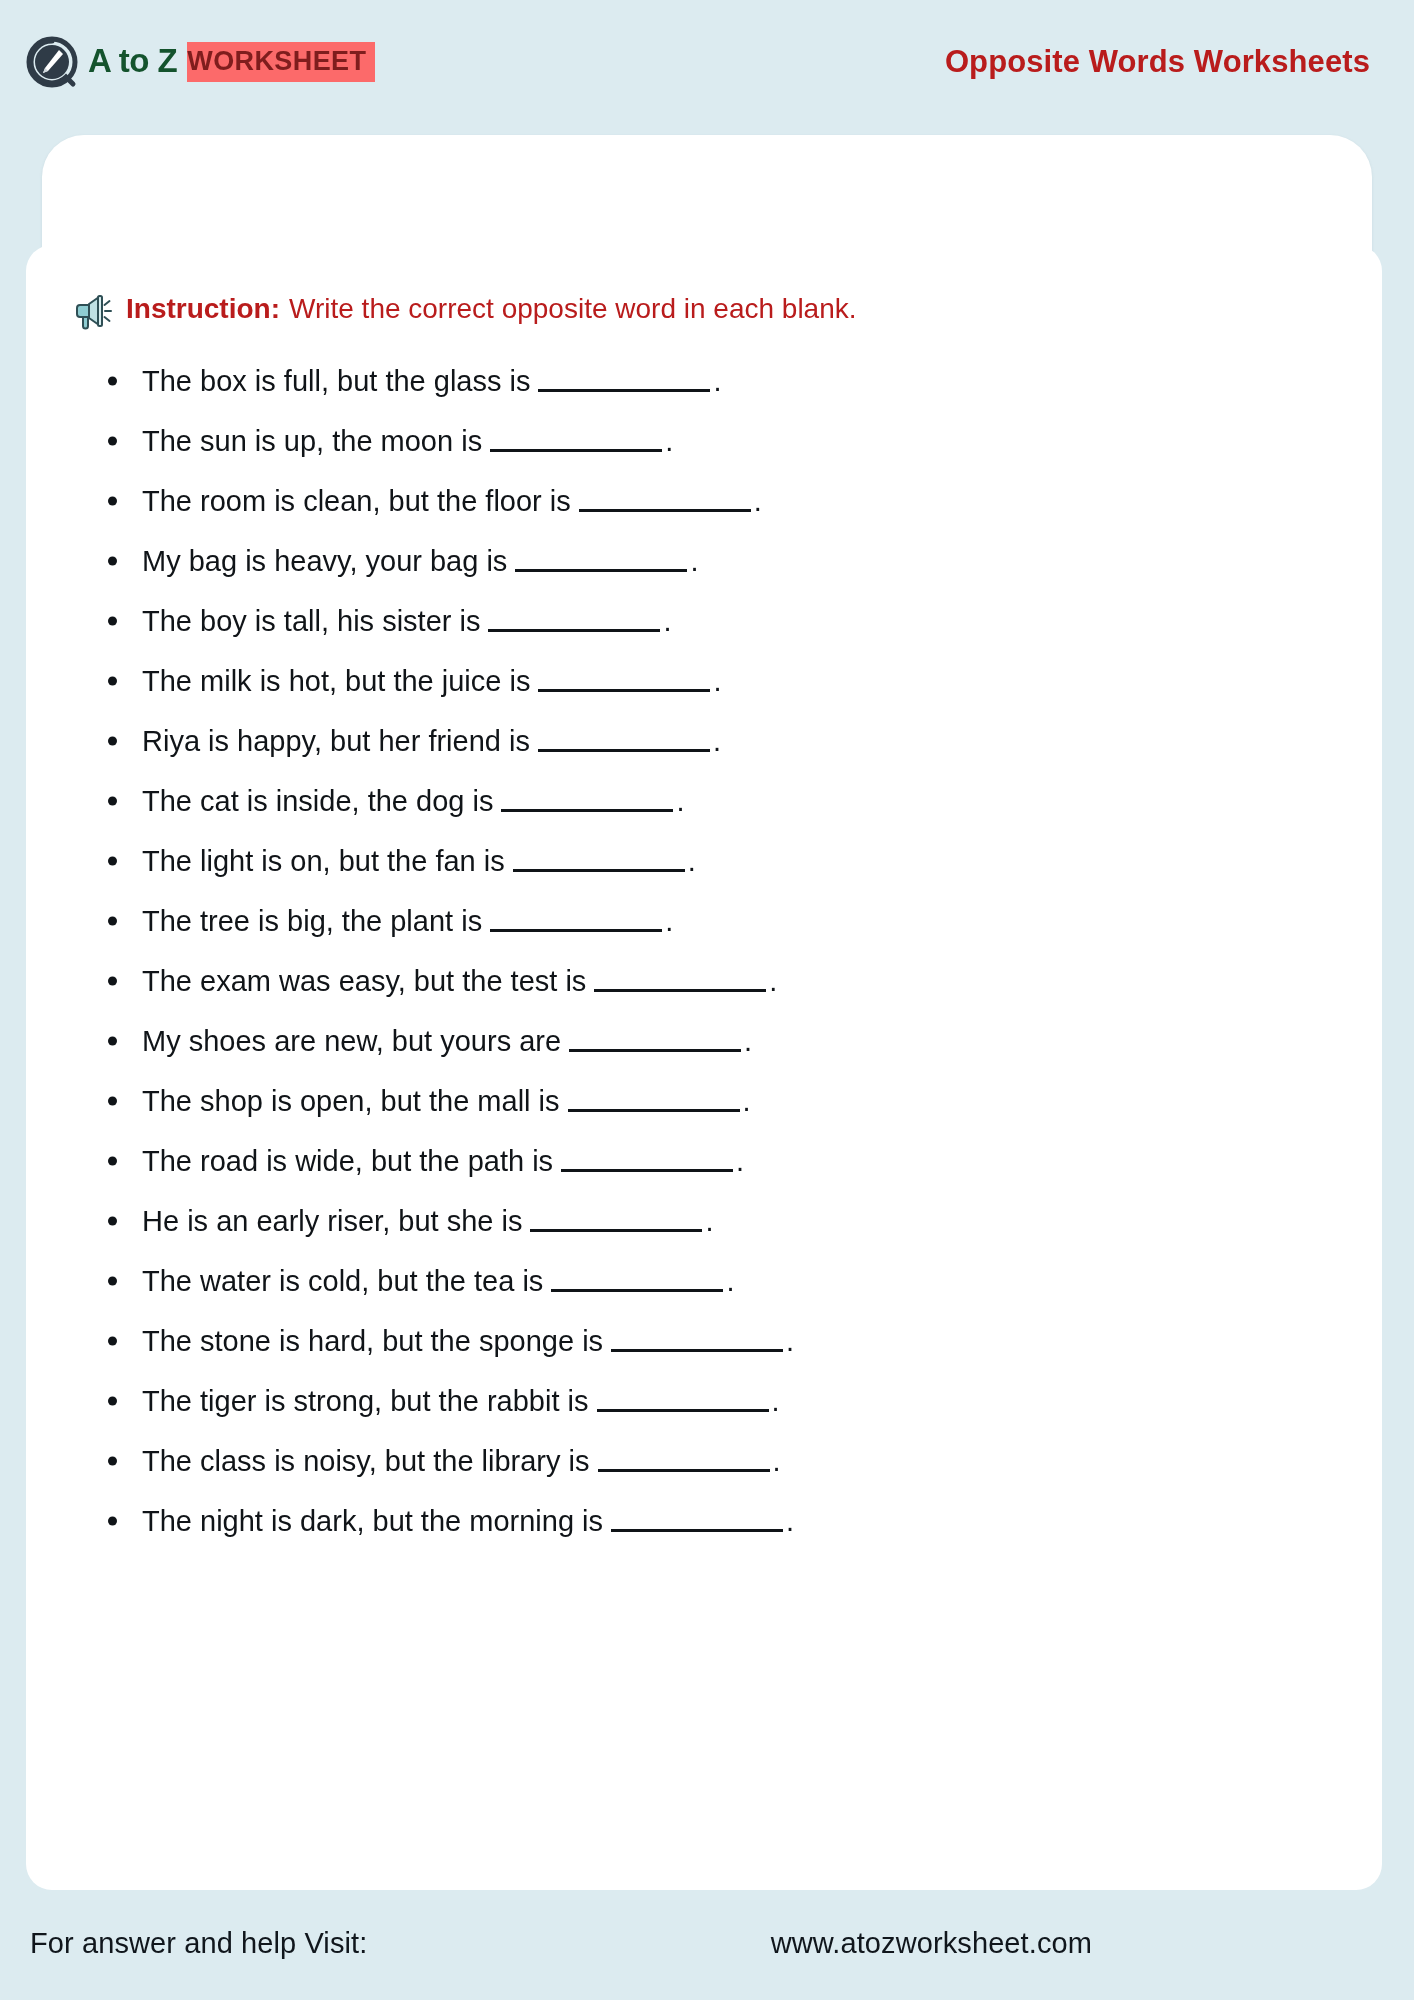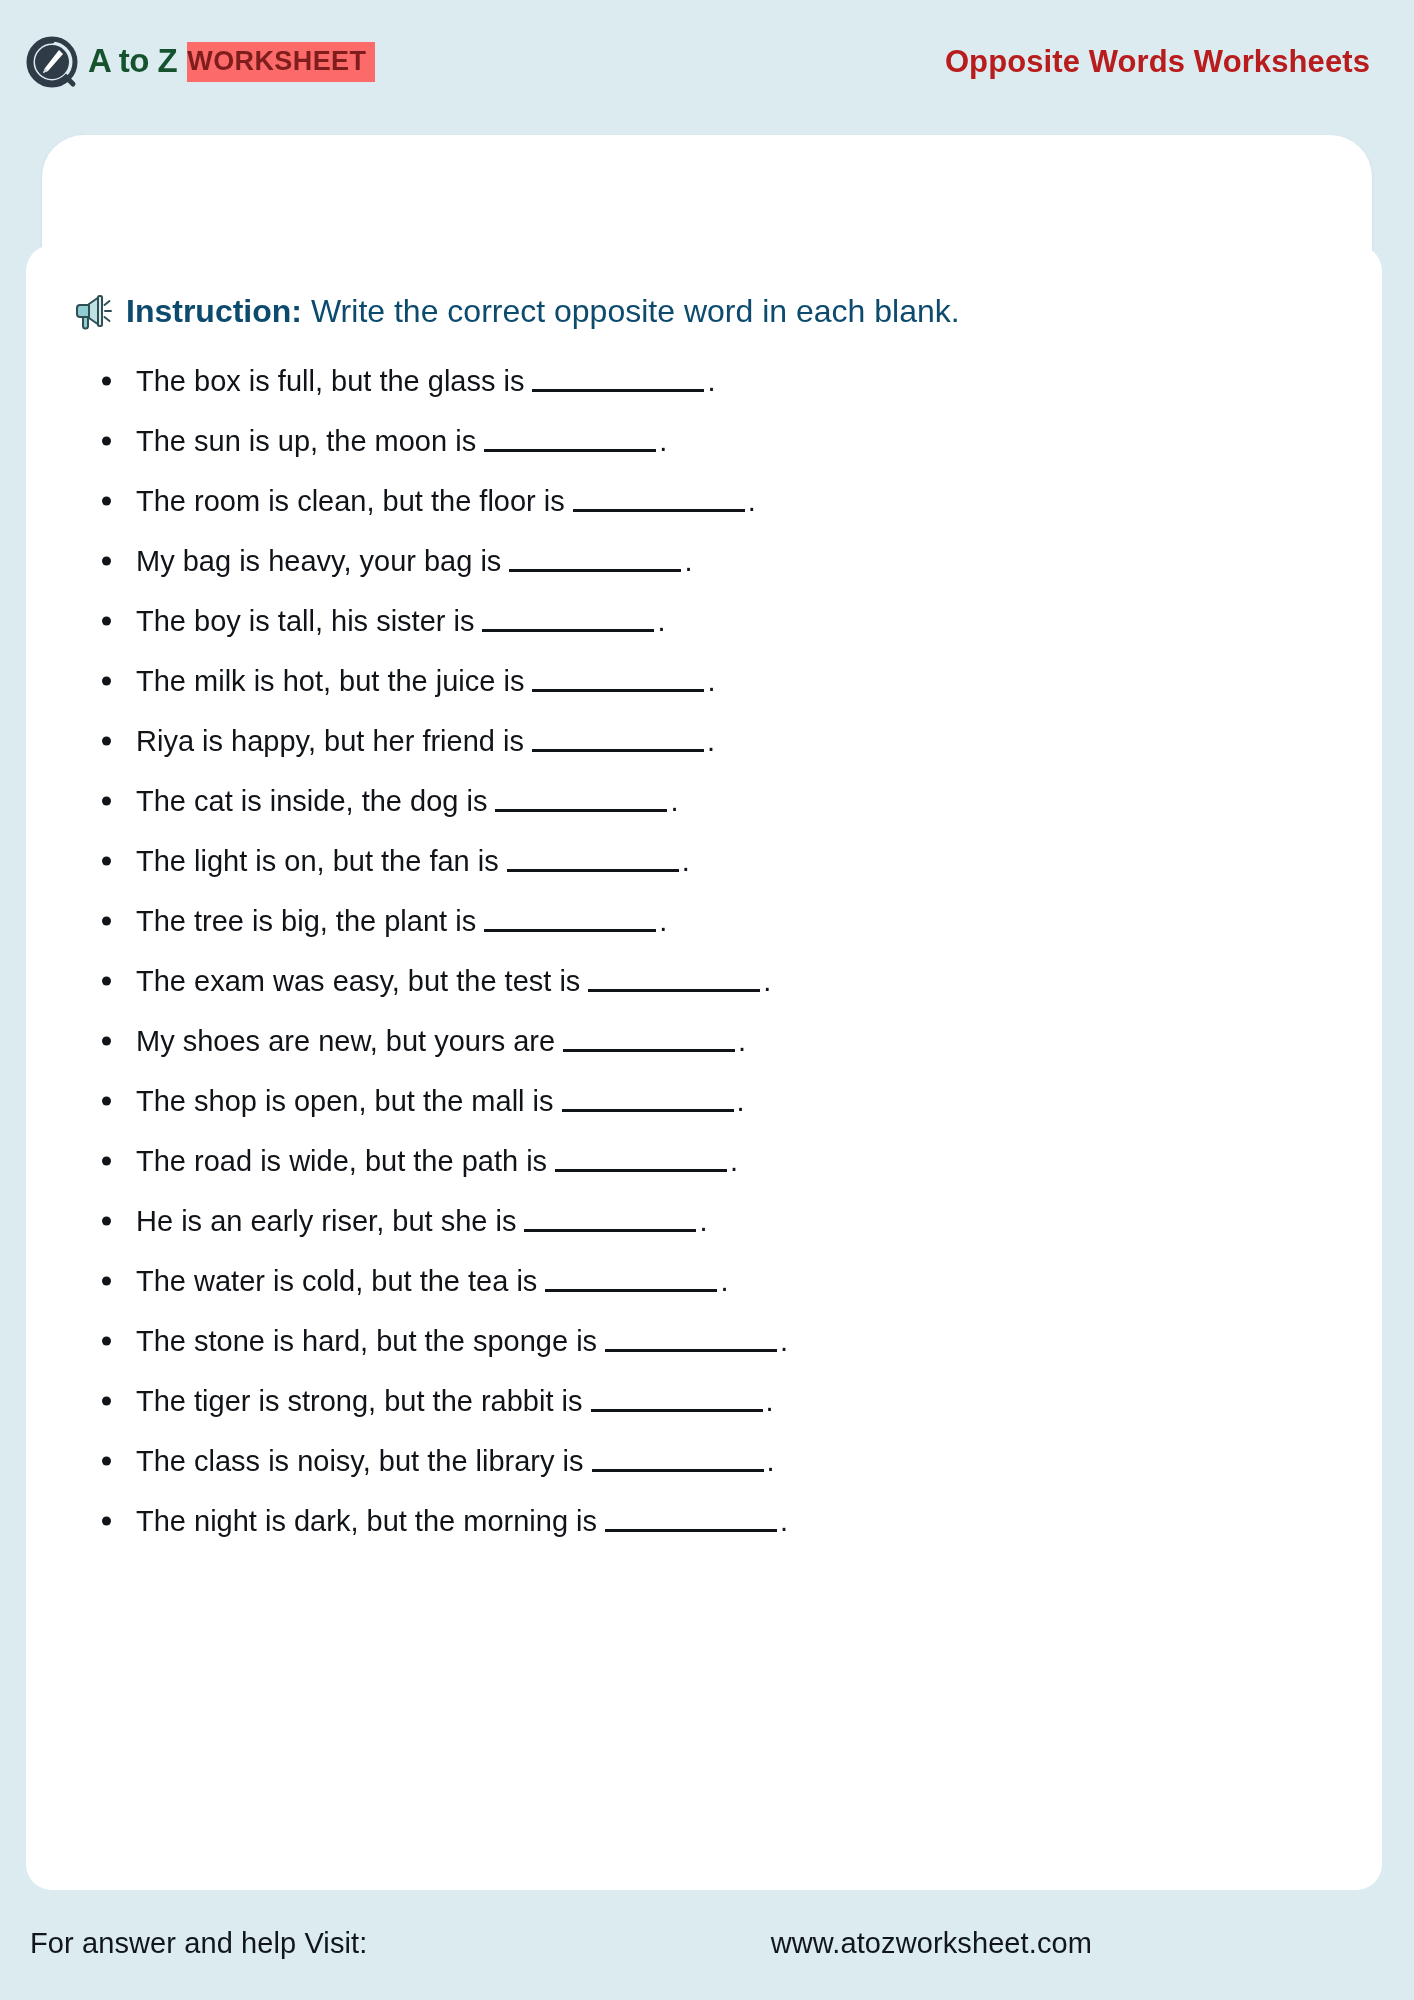--- a/index.html
+++ b/index.html
@@ -137,22 +137,22 @@
   }
 
   .megaphone-icon {
     width: 42px;
     height: 42px;
     flex: 0 0 42px;
     margin-top: 4px;
   }
 
   .instruction-text {
-    font-size: 32px;
-    color: #0c4a6e;
+    font-size: 28px;
+    color: #b91c1c;
     line-height: 1.25;
     padding-top: 4px;
   }
 
   .instruction-label {
     font-weight: 700;
     margin-right: 9px;
   }
 
   
@@ -164,20 +164,21 @@
 
   .q-item {
     position: relative;
     font-size: 29px;
     color: #101418;
     line-height: 1;
     height: 60px;
     display: flex;
     align-items: center;
     white-space: nowrap;
+    margin-left: 6px;
   }
 
   .q-item::before {
     content: "";
     position: absolute;
     left: -34px;
     top: 50%;
     transform: translateY(-50%);
     width: 9px;
     height: 9px;

